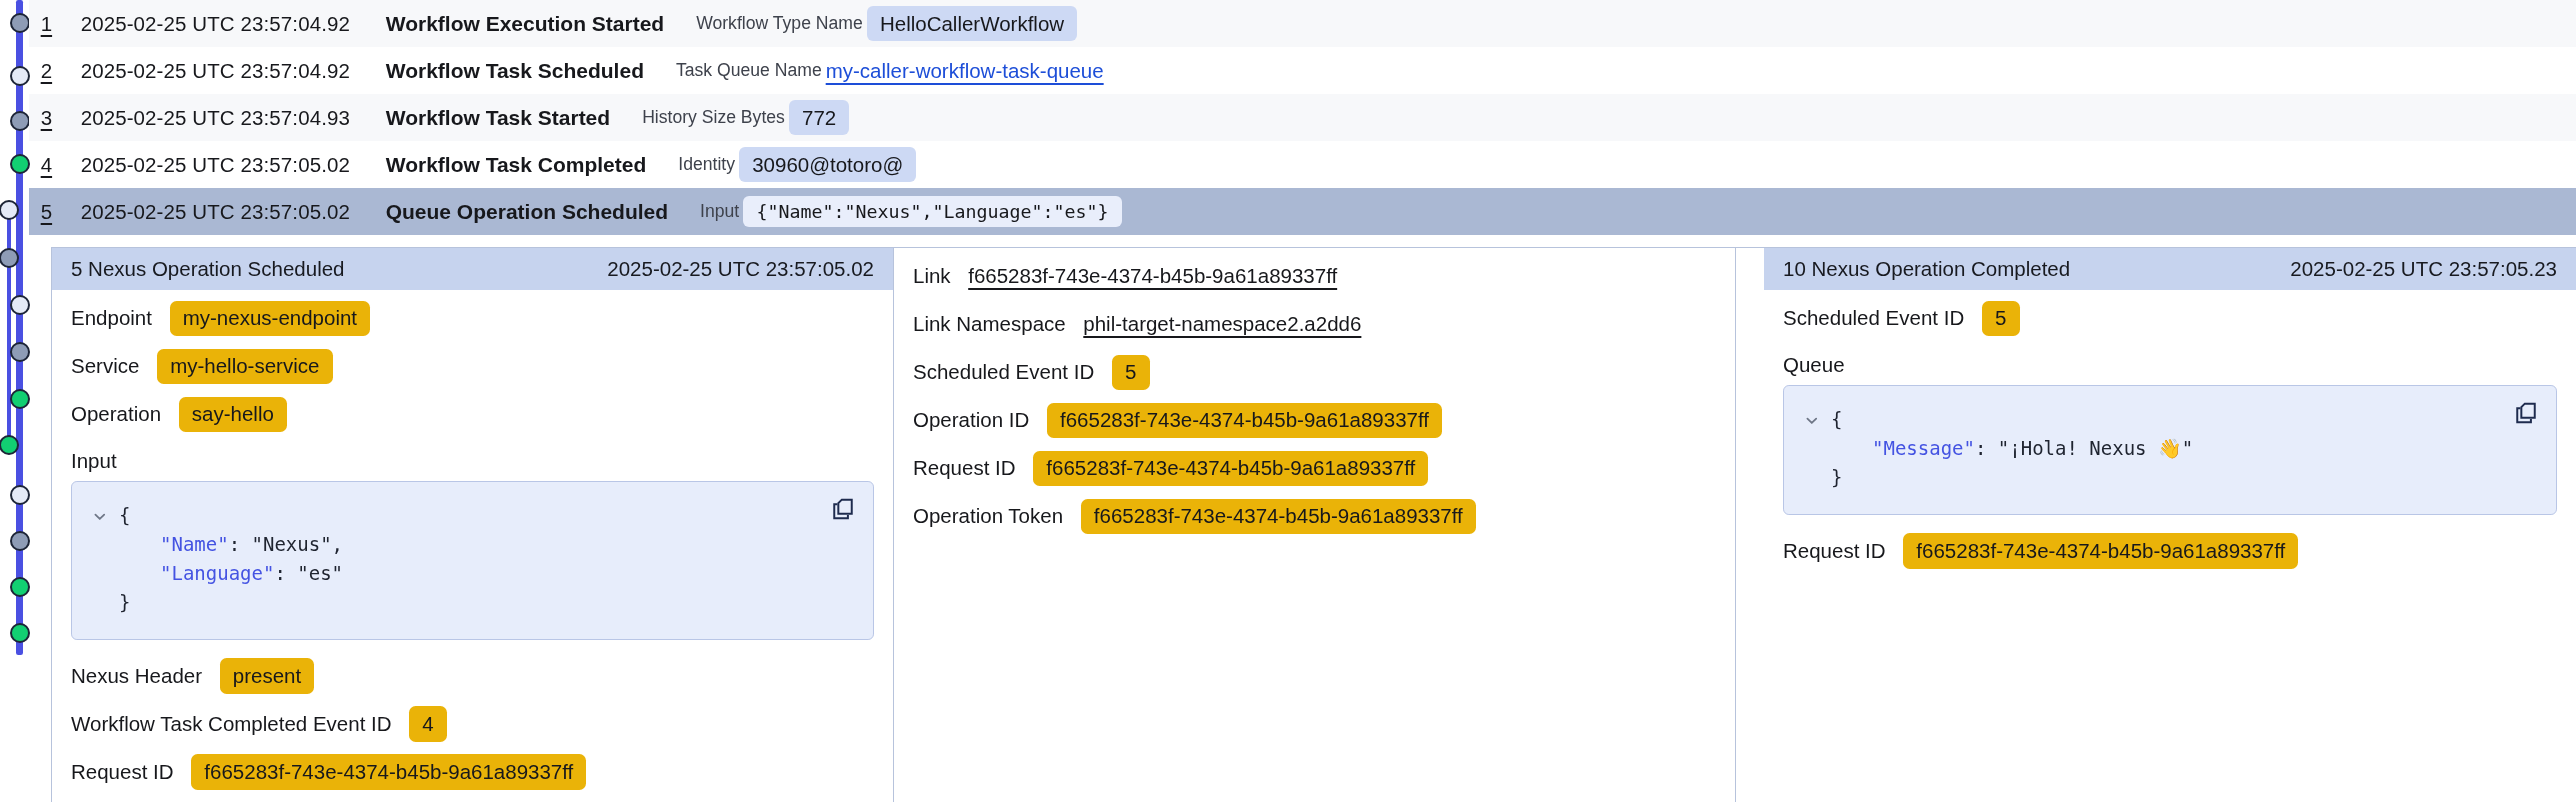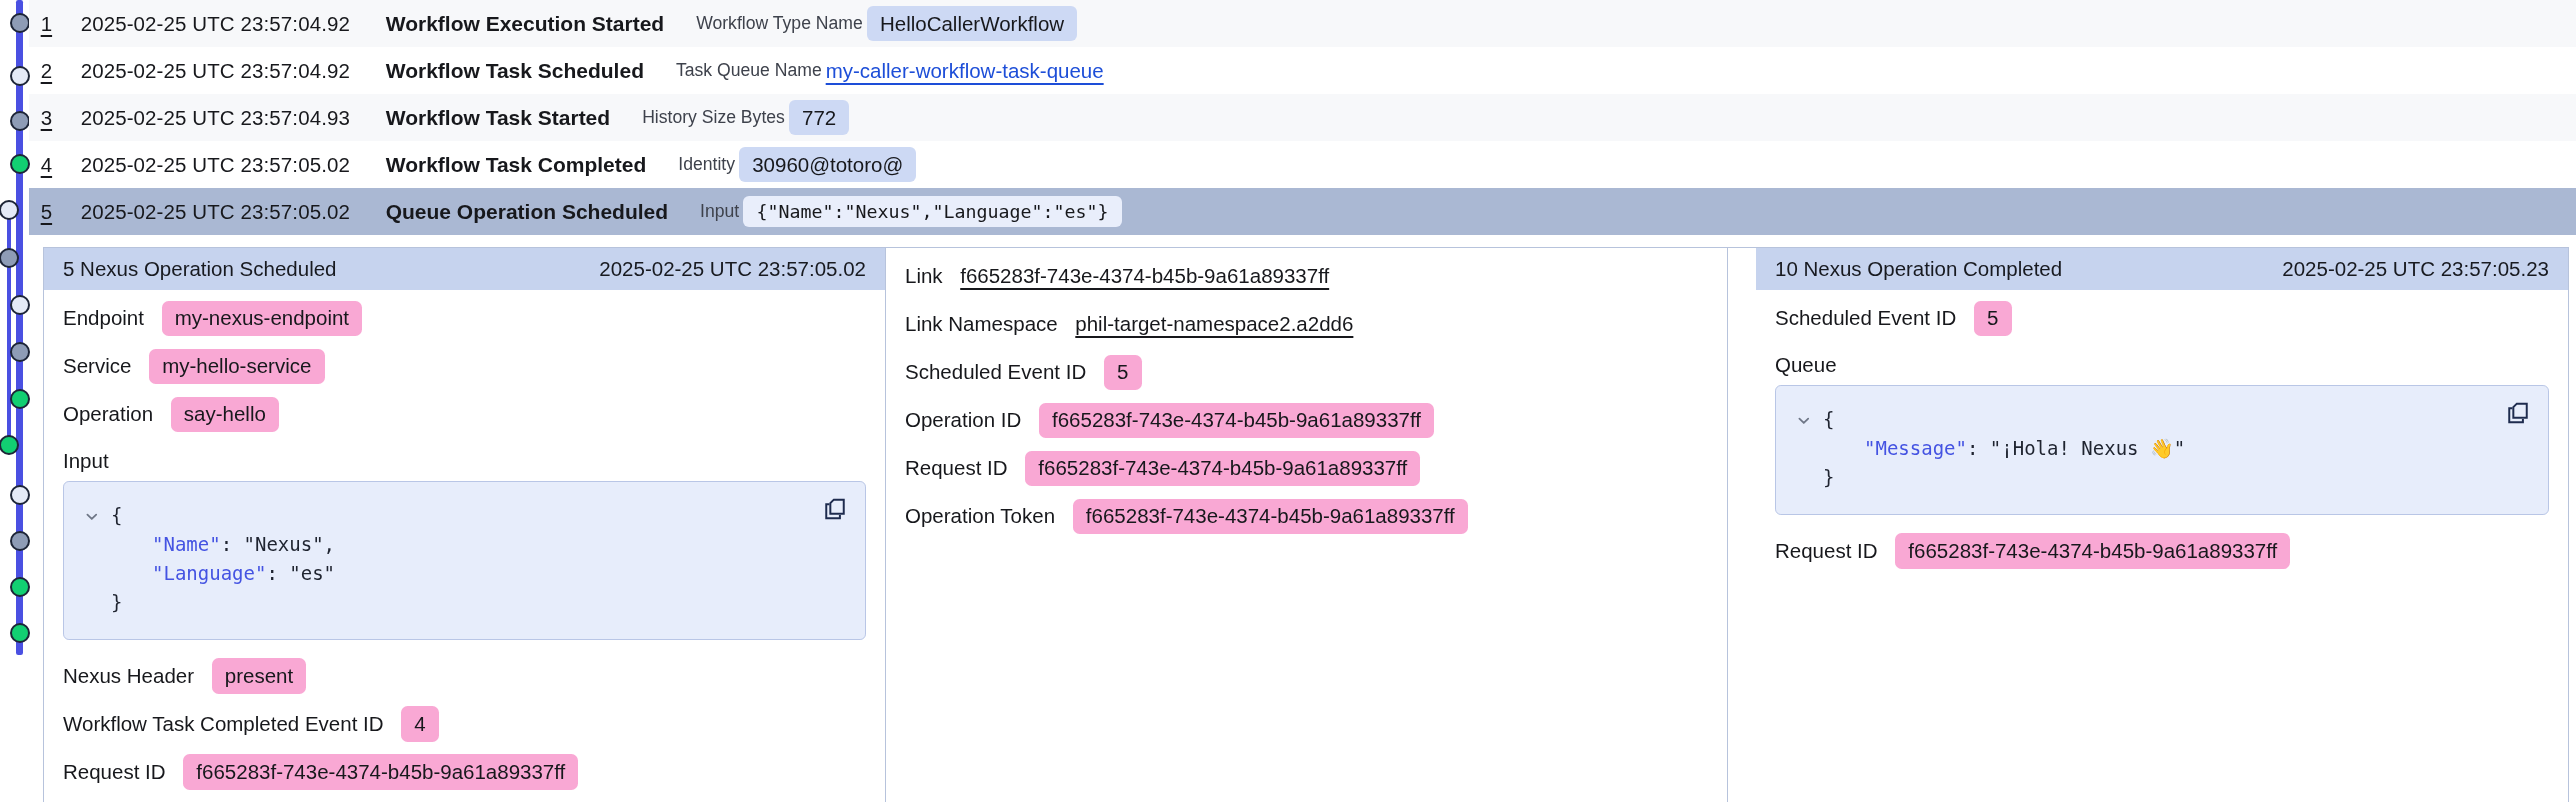--- a/index.html
+++ b/index.html
@@ -26,32 +26,32 @@
   .evt-num { width:40px; flex:0 0 40px; color:#17181c; text-decoration:underline; text-underline-offset:4.4px; text-decoration-thickness:1.5px; cursor:pointer; }
   .evt-time { width:283px; flex:0 0 283px; margin-right:22px; letter-spacing:0.1px; }
   .evt-name { font-weight:700; font-size:21px; margin-right:32px; white-space:nowrap; }
   .evt-label { font-size:17.6px; color:#3e424c; margin-right:4px; white-space:nowrap; }
   .evt-badge { background:#cdd9f4; border-radius:6px; padding:5.1px 13.2px; white-space:nowrap; }
   .event-row.selected .evt-badge { background:#e9eefb; }
   .evt-badge.mono { font-family:"DejaVu Sans Mono", monospace; font-size:18.3px; }
   .evt-link { color:#1d4ed8; text-decoration:underline; text-underline-offset:5.1px; text-decoration-thickness:1.8px; white-space:nowrap; cursor:pointer; }
 
   
-  .panels { position:absolute; left:43px; top:247px; width:2526px; bottom:0;
+  .panels { position:absolute; left:51px; top:247px; width:2526px; bottom:0;
             display:grid; grid-template-columns:1fr 1fr 1fr; border-top:1.5px solid #b7c3dc; }
   .panel { border-left:1.5px solid #b7c3dc; background:#fff; overflow:hidden; }
   .panel:last-child { border-right:1.5px solid #b7c3dc;padding-left:28px; }
   .panel header { height:42px; background:#c6d3ee; display:flex; align-items:center; justify-content:space-between; padding:0 19px; font-size:20.5px; color:#181a20; }
   .p-title { white-space:nowrap; }
   .p-time { white-space:nowrap; }
   .p-body { padding:4.4px 19px 0 19px; }
   .p-row { min-height:48px; display:flex; align-items:center; gap:17.6px; font-size:20.5px; }
   .p-row.label-only { min-height:37px; align-items:flex-end; padding-bottom:2.9px; }
   .p-label { white-space:nowrap; }
-  .badge { background:#f9a8d4; border-radius:6.6px; padding:5.9px 13.2px; white-space:nowrap; }
+  .badge { background:#eab308; border-radius:6.6px; padding:5.9px 13.2px; white-space:nowrap; }
   .p-link { color:#17181c; text-decoration:underline; text-underline-offset:5.1px; text-decoration-thickness:1.8px; white-space:nowrap; cursor:pointer; }
 
   
   .code-block { position:relative; background:#e7edfb; border:1.5px solid #b9c6e6; border-radius:5.9px; padding:19px 19px 22px 19px; margin:5.9px 0 11.7px 0;
                 font-family:"DejaVu Sans Mono", monospace; font-size:19px; line-height:29px; color:#1f2430; }
   .code-line { display:flex; align-items:flex-start; white-space:pre; }
   .code-line .chev { width:28px; flex:0 0 28px; display:inline-flex; align-items:center; padding-top:6.6px; cursor:pointer; }
   .code-line.ind-0 { padding-left:28px; }
   .code-line.ind-1 { padding-left:69px; }
   .code-line.has-chev { padding-left:0; }

